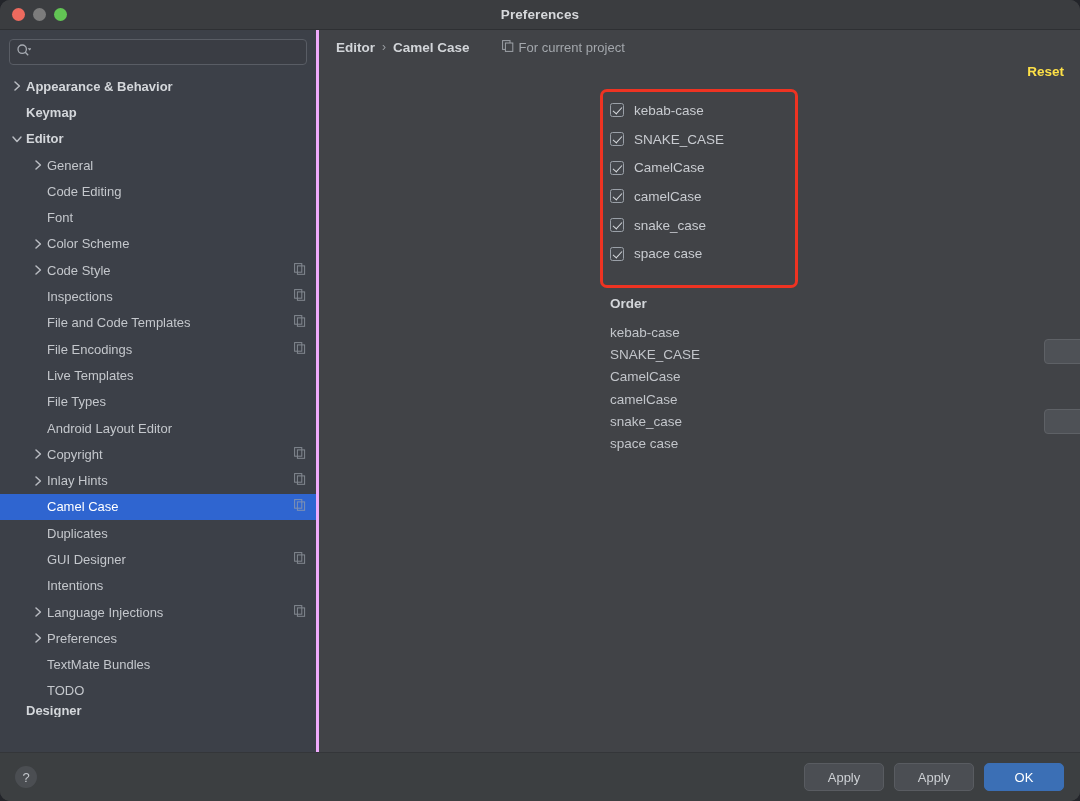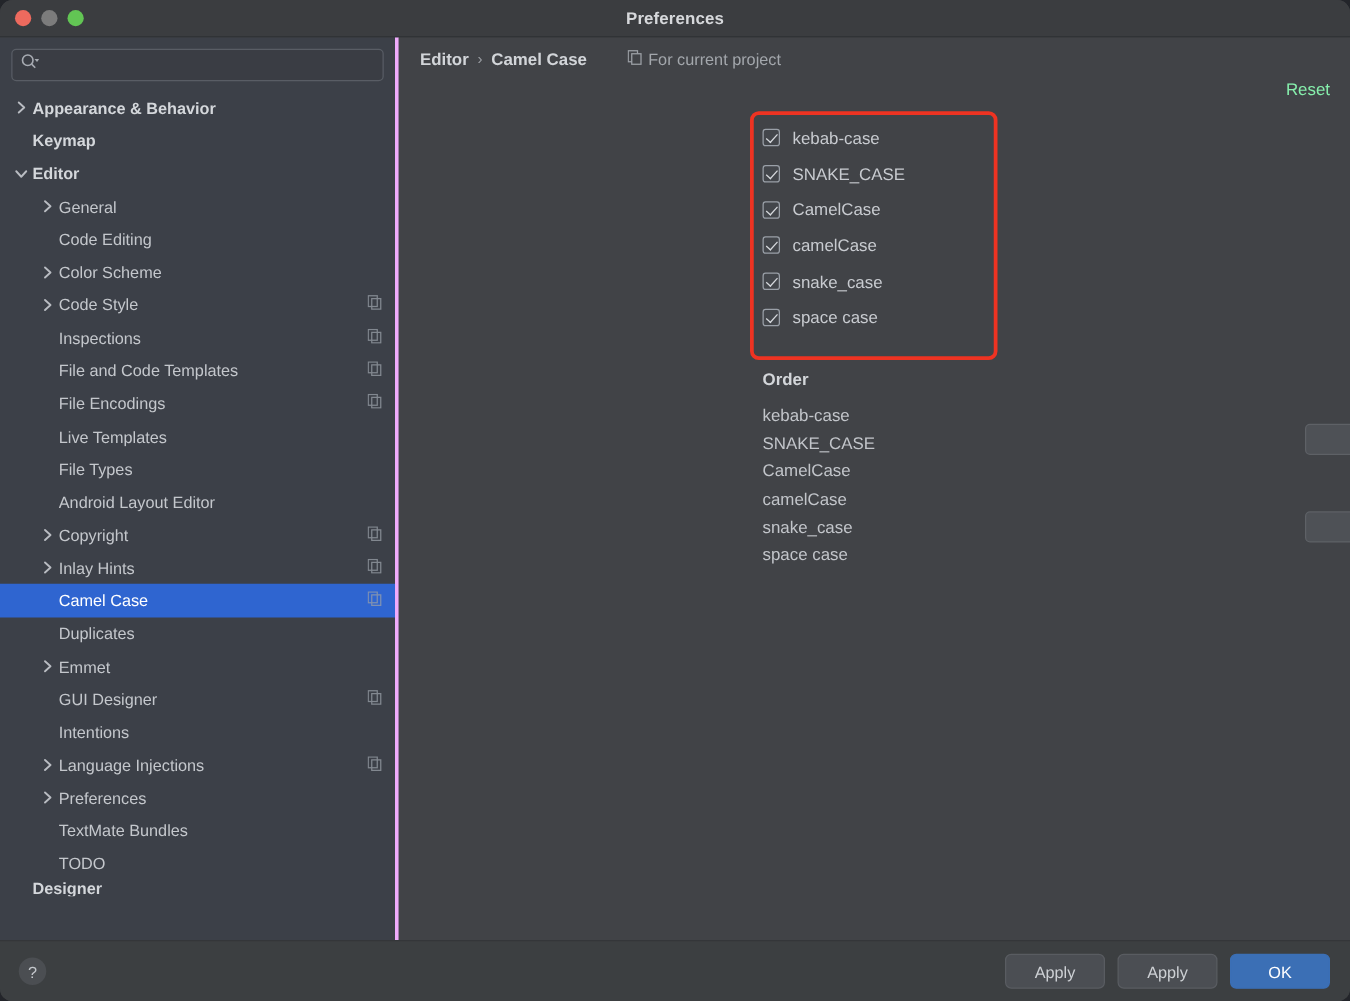--- a/index.html
+++ b/index.html
@@ -127,22 +127,22 @@
   }
   #breadcrumb .sep { color: #9a9ea3; font-weight: normal; font-size: 12px; }
   #project-scope {
     display: flex; align-items: center; gap: 5px;
     margin-left: 32px;
     color: #a3a7ac;
     font-size: 13px;
   }
   #reset-link {
     margin-left: auto;
-    color: #86efac;
-    font-weight: normal;
+    color: #fde047;
+    font-weight: bold;
     font-size: 13.5px;
     cursor: pointer;
     margin-top: 48px;
   }
 
   
   #checklist {
     position: absolute;
     left: 291px; top: 66px;
     width: 182px;
@@ -314,20 +314,24 @@
                 <path d="M4 2 L8.4 6 L4 10" fill="none" stroke="#b9bcc2" stroke-width="1.5" stroke-linecap="round" stroke-linejoin="round"></path>
               </svg>
             </span>
             <span class="label">General</span>
           </div>
           <div class="tree-row depth1">
             <span class="chev"></span>
             <span class="label">Code Editing</span>
           </div>
           <div class="tree-row depth1">
+            <span class="chev"></span>
+            <span class="label">Font</span>
+          </div>
+          <div class="tree-row depth1">
             <span class="chev">
               <svg width="12" height="12" viewBox="0 0 12 12">
                 <path d="M4 2 L8.4 6 L4 10" fill="none" stroke="#b9bcc2" stroke-width="1.5" stroke-linecap="round" stroke-linejoin="round"></path>
               </svg>
             </span>
             <span class="label">Color Scheme</span>
           </div>
           <div class="tree-row depth1">
             <span class="chev">
               <svg width="12" height="12" viewBox="0 0 12 12">
@@ -404,28 +408,20 @@
             <span class="chev"></span>
             <span class="label">Camel Case</span>
             <span class="copyicon"><svg width="12" height="12" viewBox="0 0 12 12">
                 <rect x="0.6" y="0.6" width="7.2" height="8.6" fill="none" stroke="#9aa0a8" stroke-width="1"></rect>
                 <rect x="3.4" y="2.9" width="7.2" height="8.4" fill="none" stroke="#9aa0a8" stroke-width="1"></rect>
               </svg></span>
           </div>
           <div class="tree-row depth1">
             <span class="chev"></span>
             <span class="label">Duplicates</span>
-          </div>
-          <div class="tree-row depth1">
-            <span class="chev">
-              <svg width="12" height="12" viewBox="0 0 12 12">
-                <path d="M4 2 L8.4 6 L4 10" fill="none" stroke="#b9bcc2" stroke-width="1.5" stroke-linecap="round" stroke-linejoin="round"></path>
-              </svg>
-            </span>
-            <span class="label">Emmet</span>
           </div>
           <div class="tree-row depth1">
             <span class="chev"></span>
             <span class="label">GUI Designer</span>
             <span class="copyicon"><svg width="12" height="12" viewBox="0 0 12 12">
                 <rect x="0.6" y="0.6" width="7.2" height="8.6" fill="none" stroke="#9aa0a8" stroke-width="1"></rect>
                 <rect x="3.4" y="2.9" width="7.2" height="8.4" fill="none" stroke="#9aa0a8" stroke-width="1"></rect>
               </svg></span>
           </div>
           <div class="tree-row depth1">

